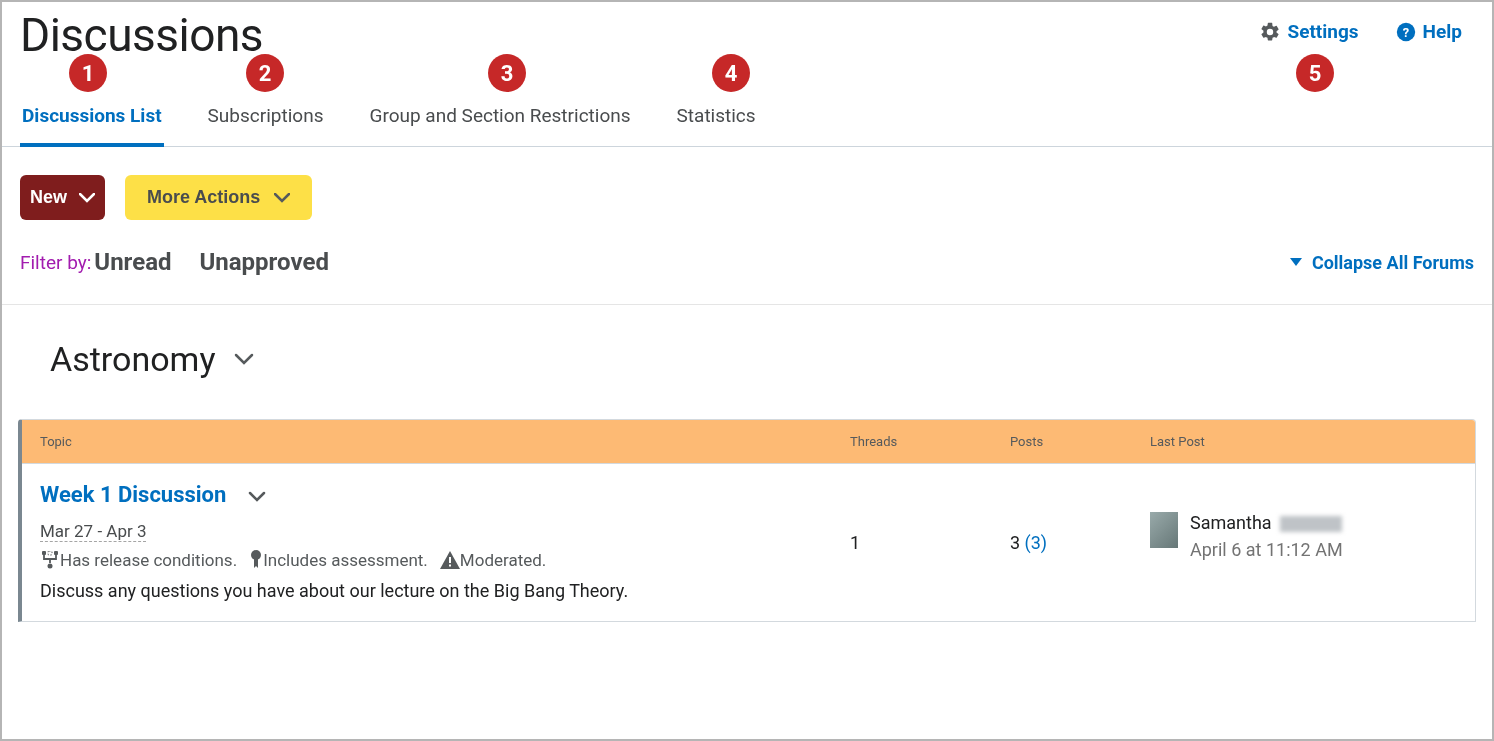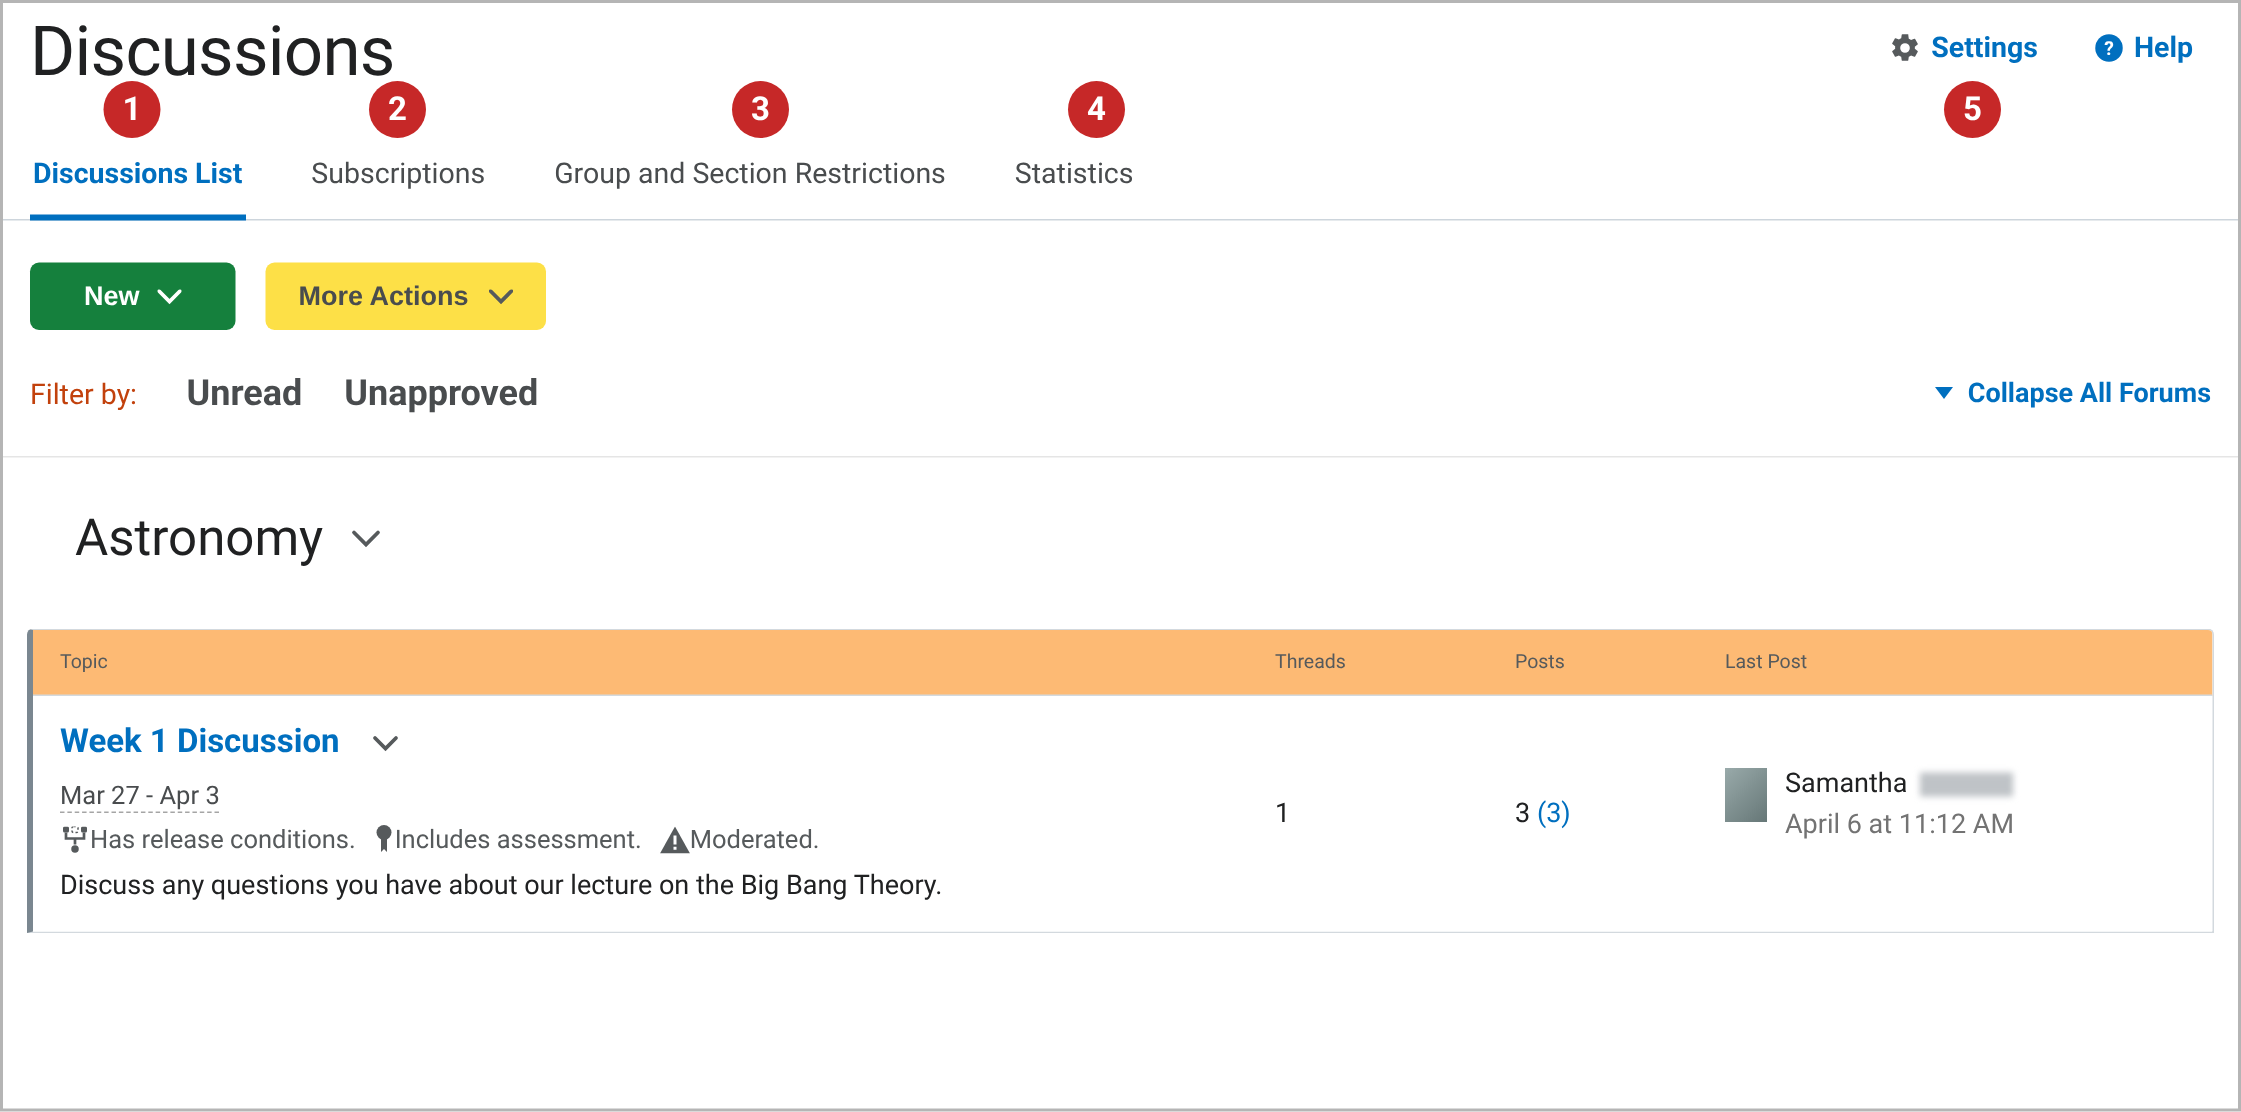--- a/index.html
+++ b/index.html
@@ -73,27 +73,27 @@
     justify-content: center;
     z-index: 20;
   }
 
   .toolbar {
     display: flex;
     gap: 20px;
     padding: 28px 18px 10px 18px;
   }
   .btn-primary {
-    background: #15803d;
+    background: #7f1d1d;
     color: #fff;
     border: none;
     border-radius: 6px;
     font-size: 18px;
     font-weight: 700;
-    padding: 12px 36px;
+    padding: 12px 10px;
     display: flex;
     align-items: center;
     gap: 12px;
     cursor: pointer;
   }
   .btn-secondary {
     background: #fde047;
     color: #494c4e;
     border: none;
     border-radius: 6px;
@@ -107,22 +107,22 @@
   }
 
   .filters-row {
     display: flex;
     align-items: center;
     padding: 18px 18px 28px 18px;
     border-bottom: 1px solid #e5e5e5;
   }
   .filter-label {
     font-size: 19px;
-    color: #c2410c;
-    margin-right: 33px;
+    color: #a21caf;
+    margin-right: 3px;
   }
   .filter-link {
     font-size: 24px;
     font-weight: 700;
     color: #494c4e;
     margin-right: 28px;
     cursor: pointer;
   }
   .collapse-link {
     margin-left: auto;

